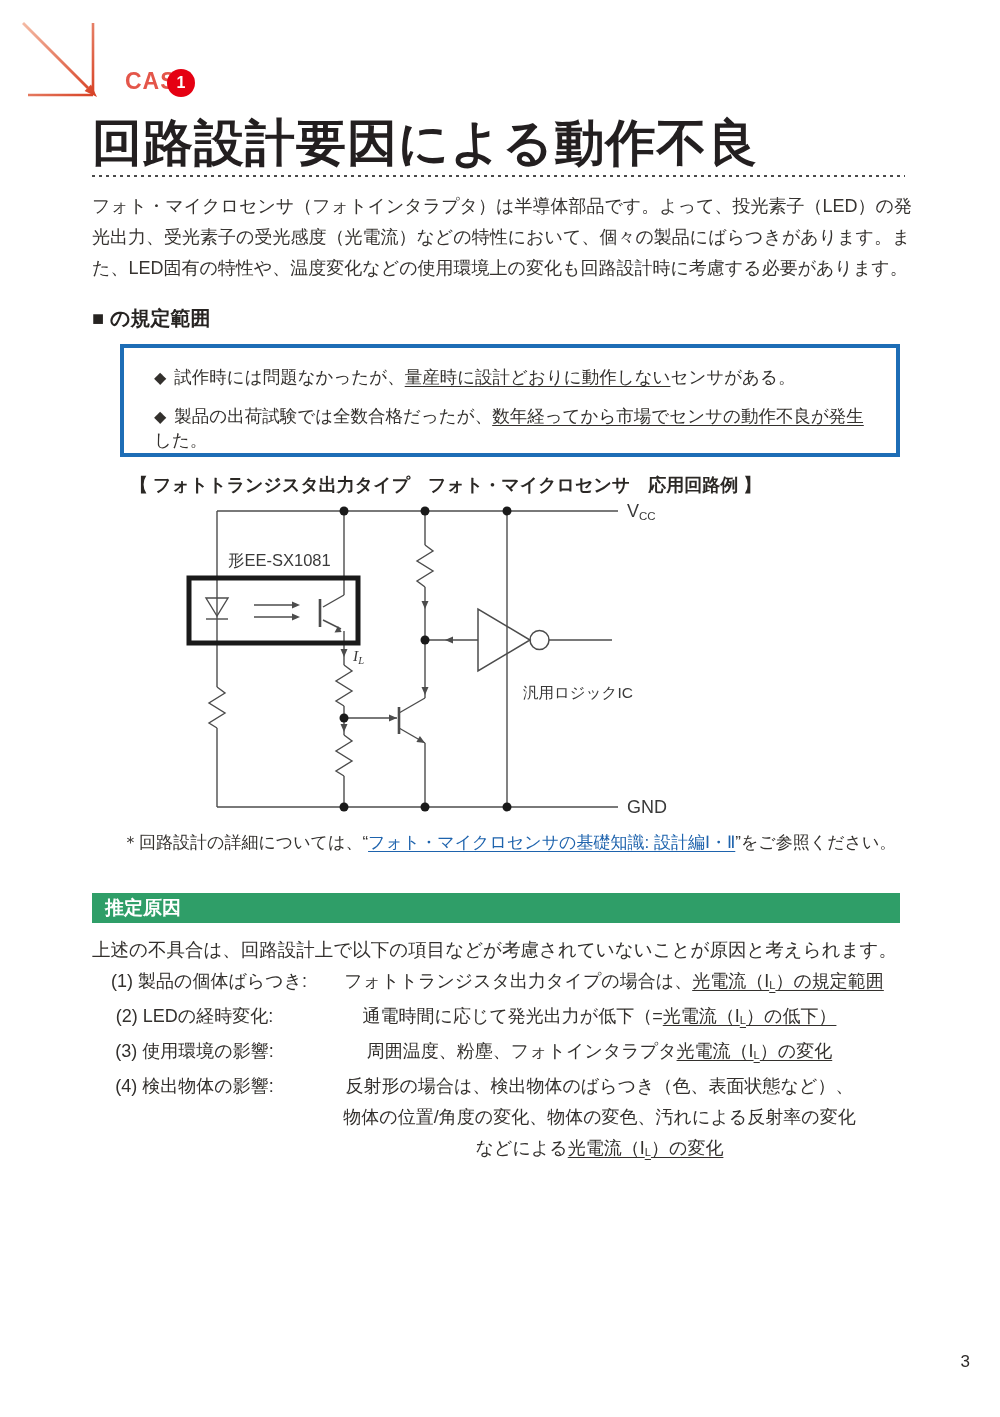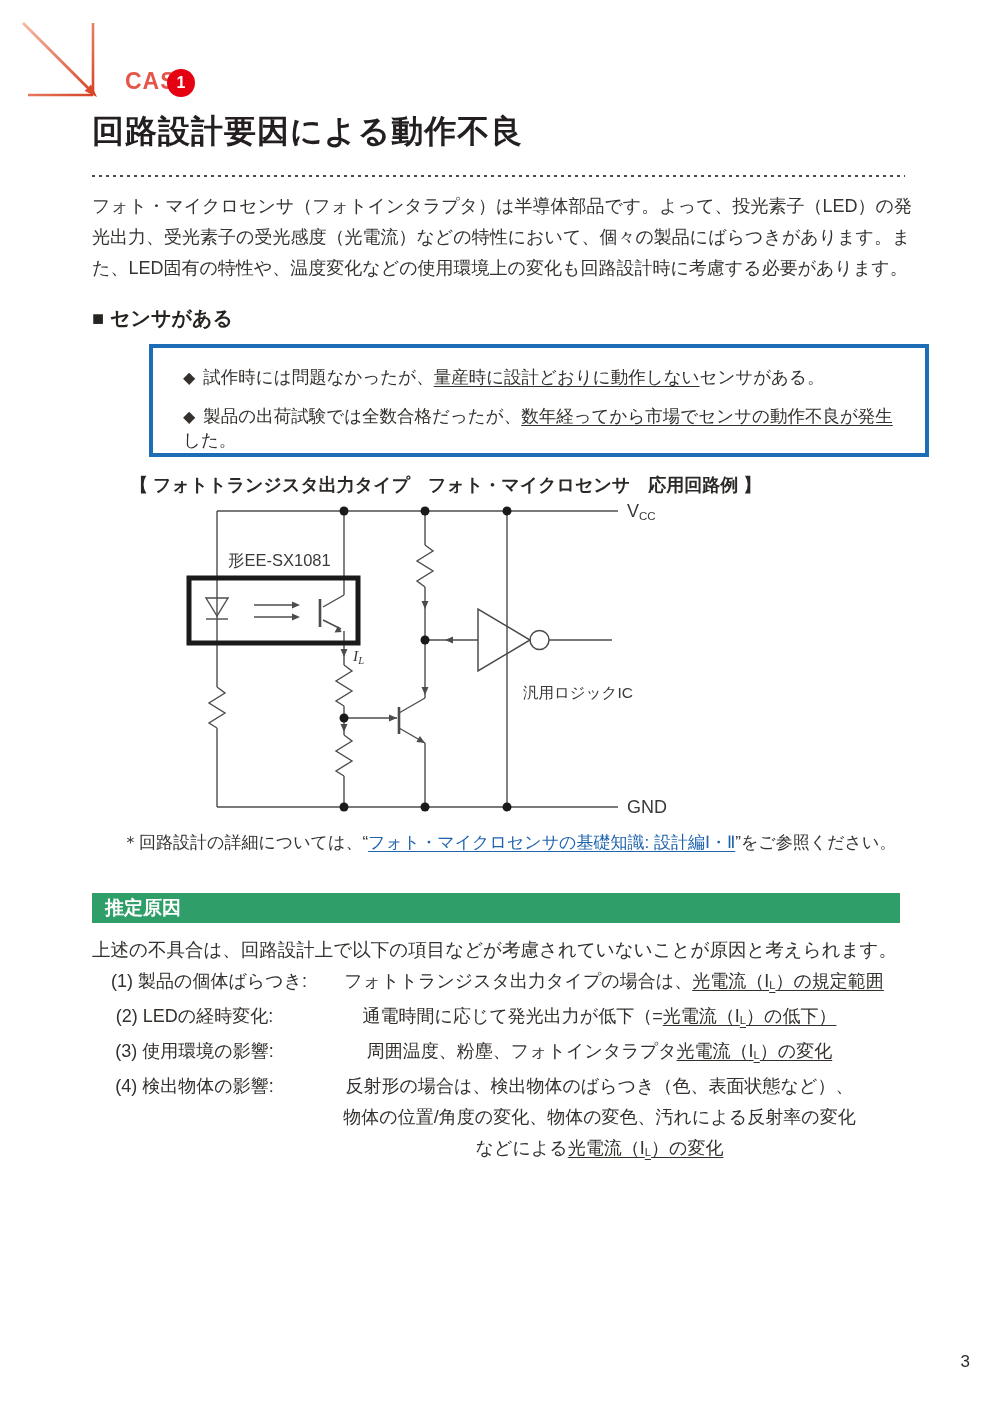--- a/index.html
+++ b/index.html
@@ -4,30 +4,30 @@
 <style>
   * { margin:0; padding:0; box-sizing:border-box; }
   html,body { background:#ffffff; }
   body { font-family:"Liberation Sans", sans-serif; color:#322f2d; }
   .page { position:relative; width:1000px; height:1417px; background:#ffffff; overflow:hidden; margin:0 auto; }
 
   
   .corner-arrow { position:absolute; left:18px; top:18px; }
   .case-label { position:absolute; left:104px; top:68px; font-size:23px; font-weight:bold; letter-spacing:1px; color:#e4564a;margin-left:21px; }
   .case-badge { position:absolute; left:167px; top:69px; width:28px; height:28px; border-radius:50%; background:#e50012; color:#ffffff; font-size:16px; font-weight:bold; text-align:center; line-height:28px; }
-  .page-title { position:absolute; left:92px; top:110px; font-size:32px; font-weight:900; letter-spacing:1px; color:#231f20; }
+  .page-title { position:absolute; left:92px; top:110px; font-size:50px; font-weight:900; letter-spacing:1px; color:#231f20; }
   .title-divider { position:absolute; left:92px; top:175px; width:813px; height:2px;
       background:repeating-linear-gradient(to right,#4a4a4a 0 3px,transparent 3px 7px); }
 
   .intro { position:absolute; left:92px; top:191px; width:822px; font-size:18px; line-height:31px; color:#363330; }
 
   .sec-heading { position:absolute; left:92px; top:305px; font-size:20px; font-weight:bold; color:#262321; }
   .sec-heading .marker { margin-right:6px; }
 
-  .symptom-box { position:absolute; left:120px; top:344px; width:780px; height:113px; border:4px solid #1d6db6; background:#ffffff; padding:17px 20px 0 30px;margin-left:29px; }
+  .symptom-box { position:absolute; left:120px; top:344px; width:780px; height:113px; border:4px solid #1d6db6; background:#ffffff; padding:17px 20px 0 30px; }
   .symptom-item { font-size:17.5px; color:#33302d; margin-bottom:15px; }
   .symptom-item .diamond { margin-right:8px; font-size:16px; }
   .u { text-decoration:underline; text-underline-offset:3px; text-decoration-thickness:1px; }
   .sub { font-size:0.62em; vertical-align:-2px; }
 
   .fig-caption { position:absolute; left:130px; top:473px; font-size:18px; font-weight:bold; color:#2b2825; }
   .circuit { position:absolute; left:150px; top:495px; }
   .circuit text { fill:#3a3a3a; font-family:"Liberation Sans",sans-serif; }
   .circuit .serif { font-family:"Liberation Serif",serif; font-style:italic; }
 
@@ -63,21 +63,21 @@
 
   <div class="case-label">CASE</div>
   <div class="case-badge">1</div>
 
   <h1 class="page-title">回路設計要因による動作不良</h1>
   <div class="title-divider"></div>
 
   <p class="intro">フォト・マイクロセンサ（フォトインタラプタ）は半導体部品です。よって、投光素子（LED）の発光出力、受光素子の受光感度（光電流）などの特性において、個々の製品にばらつきがあります。また、LED固有の特性や、温度変化などの使用環境上の変化も回路設計時に考慮する必要があります。</p>
 
   <div class="sec-heading">
-    <span class="marker">■</span><span>センサがある</span>
+    <span class="marker">■</span><span>の規定範囲</span>
   </div>
 
   <div class="symptom-box">
     <div class="symptom-item">
       <span class="diamond">◆</span><span><span>試作時には問題なかったが、</span><span class="u">量産時に設計どおりに動作しない</span><span>センサがある。</span></span>
     </div>
     <div class="symptom-item">
       <span class="diamond">◆</span><span><span>製品の出荷試験では全数合格だったが、</span><span class="u">数年経ってから市場でセンサの動作不良が発生</span><span>した。</span></span>
     </div>
   </div>

